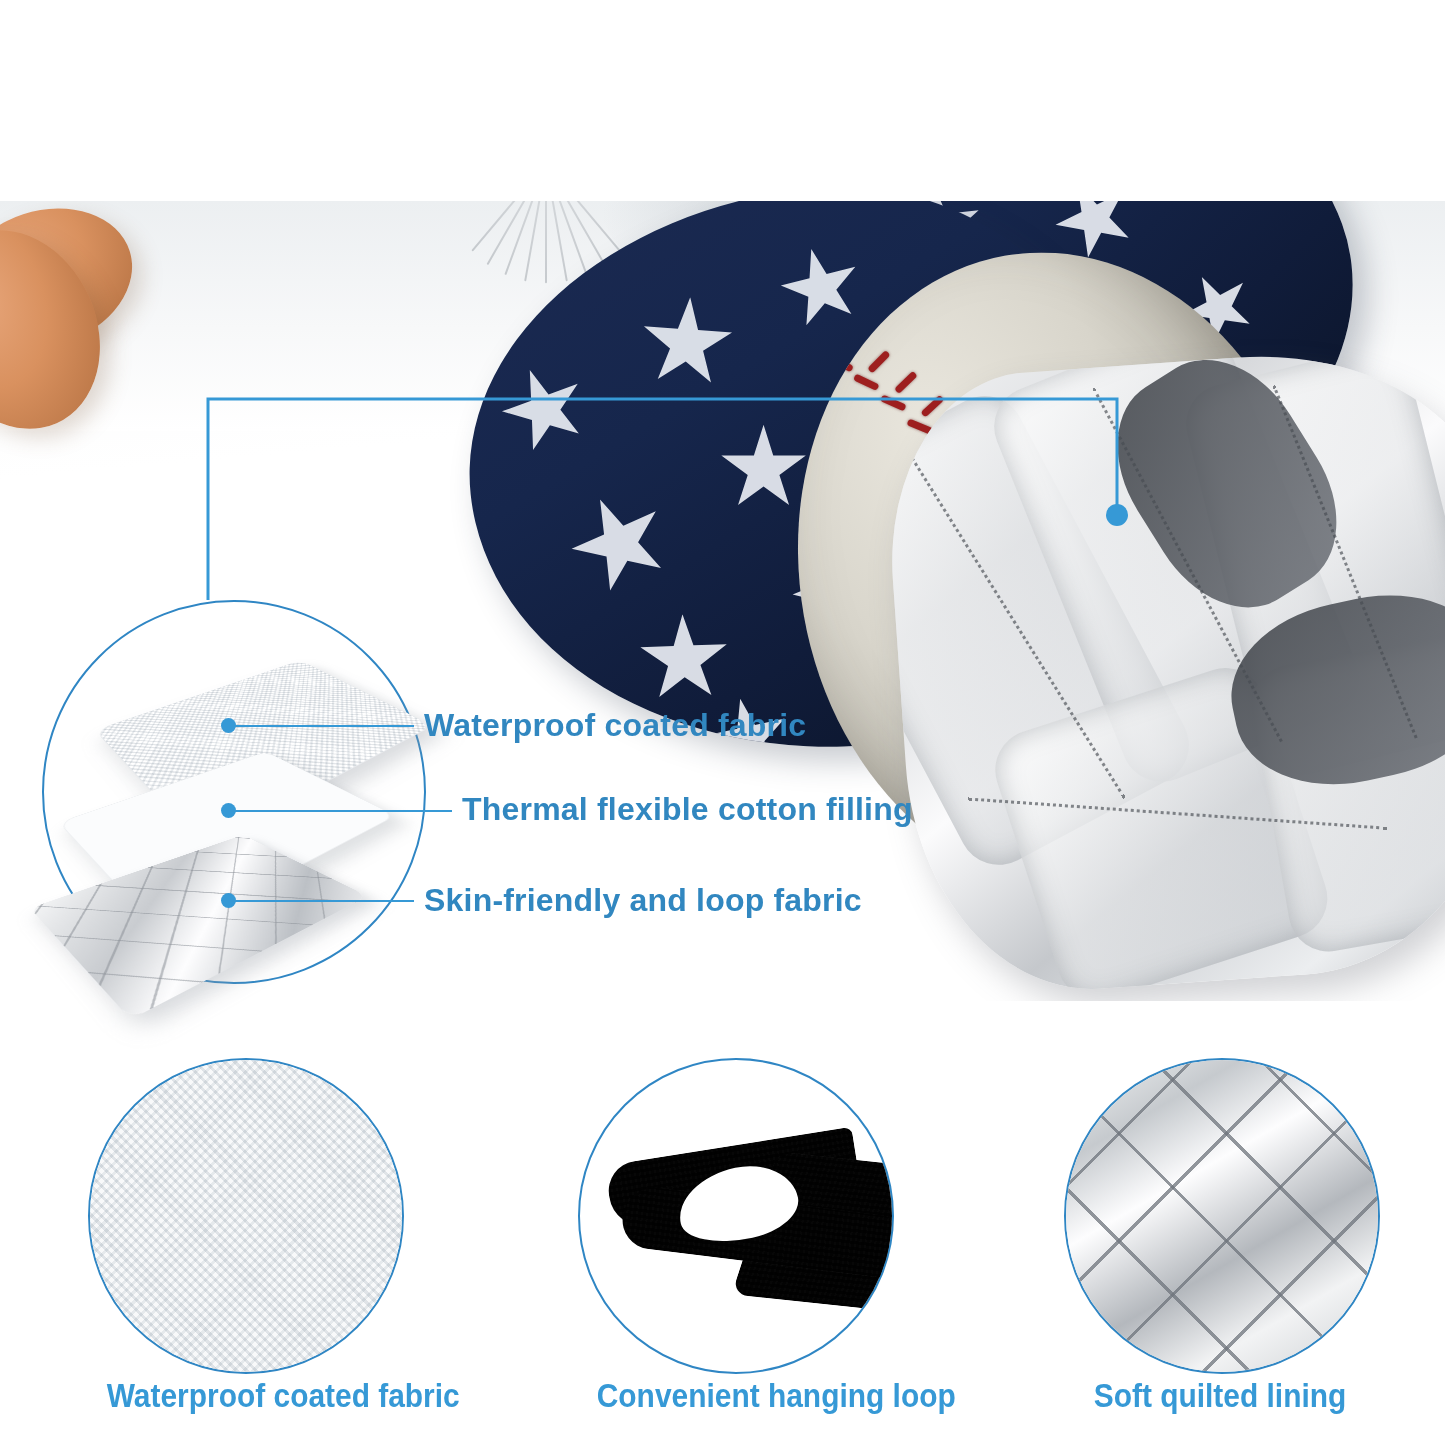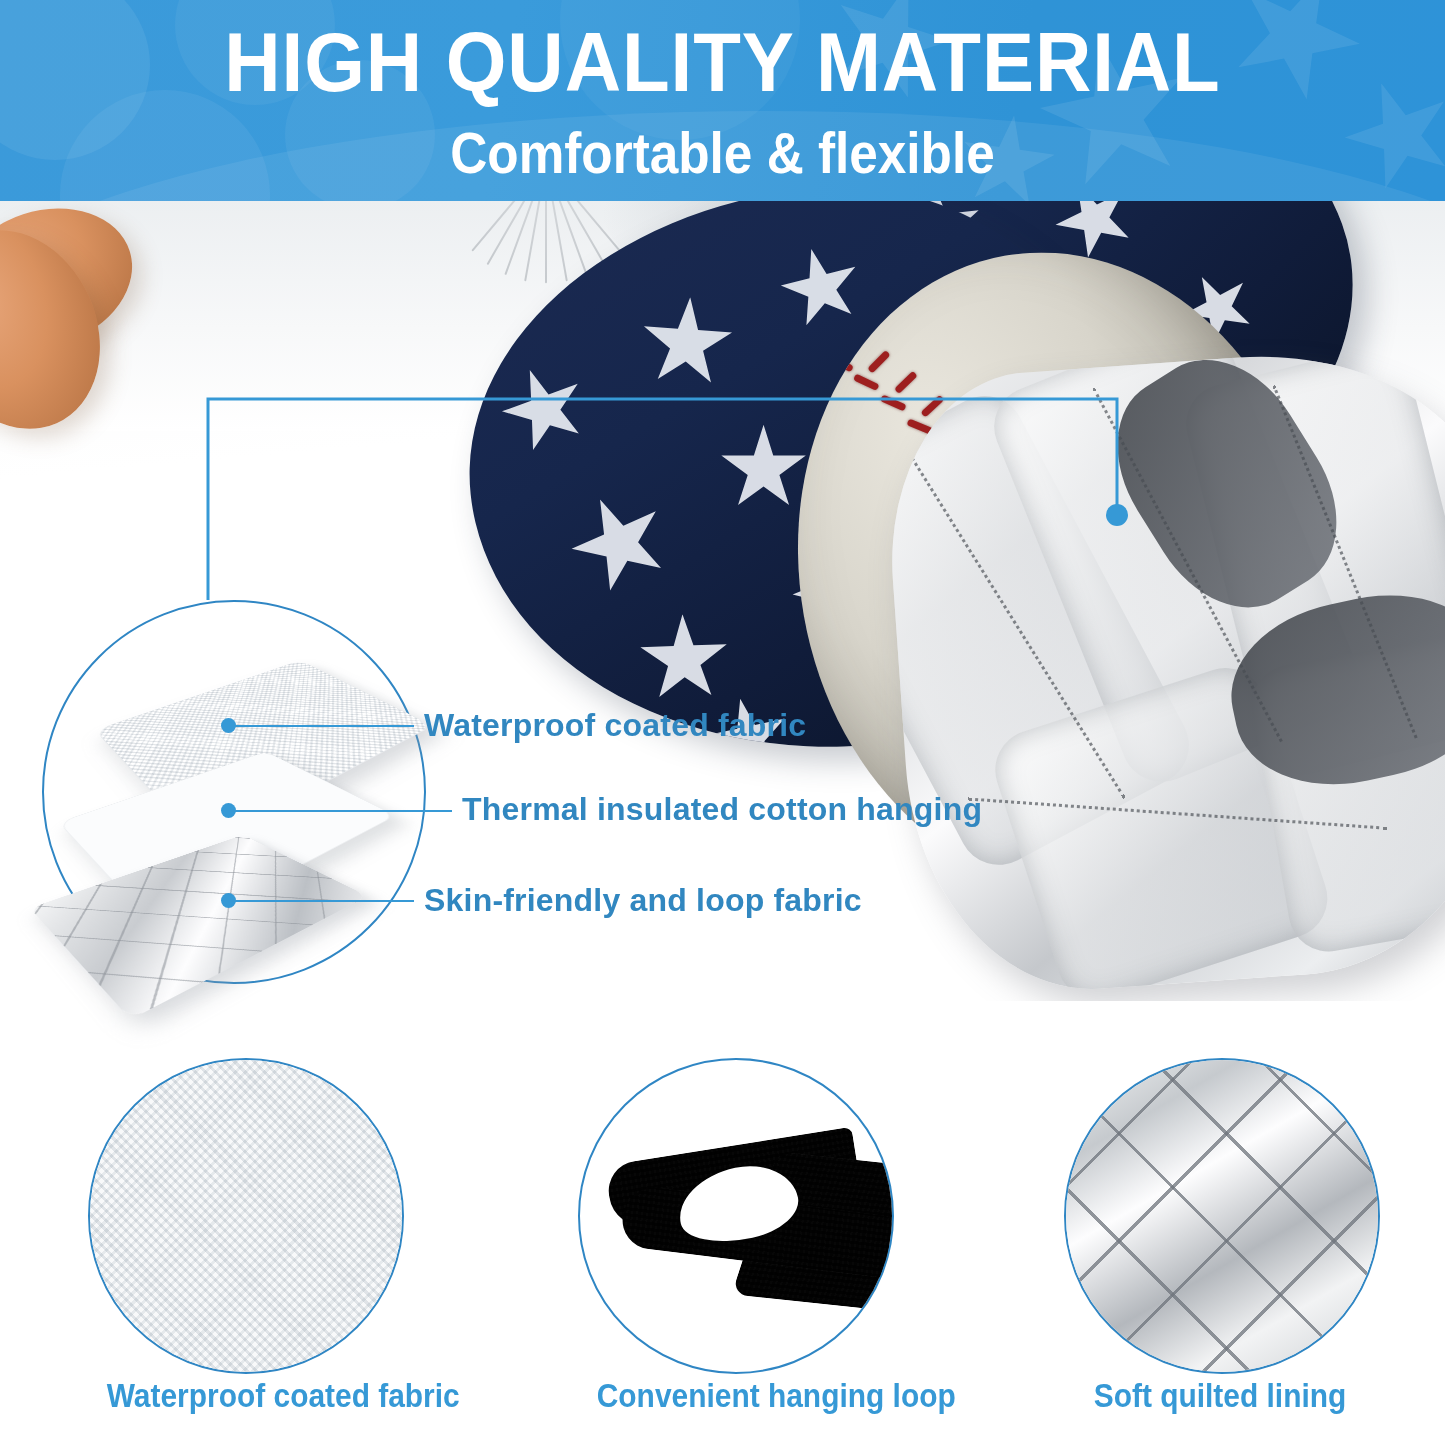--- a/index.html
+++ b/index.html
@@ -139,35 +139,20 @@
 
   .fcaption{position:absolute;color:#3699d6;font-weight:bold;font-size:34px;line-height:40px;
     white-space:nowrap;transform:scaleX(.88);transform-origin:center;
     font-family:"Liberation Sans",sans-serif;text-align:center;width:100%;}
 </style>
 </head>
 <body>
 
 <div class="page">
 
-  <div class="banner">
-    <div class="bubble bub1"></div>
-    <div class="bubble bub2"></div>
-    <div class="bubble bub3"></div>
-    <div class="bubble bub4"></div>
-    <div class="bubble bub5"></div>
-    <div class="starf s1"></div>
-    <div class="starf s2"></div>
-    <div class="starf s3"></div>
-    <div class="starf s4"></div>
-    <div class="starf s5"></div>
-    <div class="wave"></div>
-    <div class="title">HIGH QUALITY MATERIAL</div>
-    <div class="subtitle">Comfortable &amp; flexible</div>
-  </div>
 
   <div class="hero">
     <div class="counter"></div>
     <div class="bowlshadow"></div>
     <div class="whisk" id="whisk">
         <span style="transform: rotate(-40deg) scaleY(0.973209);"></span>
         <span style="transform: rotate(-30deg) scaleY(0.993205);"></span>
         <span style="transform: rotate(-20deg) scaleY(1.00794);"></span>
         <span style="transform: rotate(-10deg) scaleY(1.01696);"></span>
         <span style="transform: rotate(0deg) scaleY(1.02);"></span>
@@ -267,21 +252,21 @@
     <div class="layer lyr-mid"></div>
     <div class="layer lyr-bot"></div>
   </div>
 
   <div class="ldot" style="left:221px;top:718px;"></div>
   <div class="lline" style="left:232px;top:725px;width:182px;"></div>
   <div class="callout" style="left:424px;top:706px;">Waterproof coated fabric</div>
 
   <div class="ldot" style="left:221px;top:803px;"></div>
   <div class="lline" style="left:232px;top:810px;width:220px;"></div>
-  <div class="callout" style="left:462px;top:790px;">Thermal insulated cotton hanging</div>
+  <div class="callout" style="left:462px;top:790px;">Thermal flexible cotton filling</div>
 
   <div class="ldot" style="left:221px;top:893px;"></div>
   <div class="lline" style="left:232px;top:900px;width:182px;"></div>
   <div class="callout" style="left:424px;top:881px;">Skin-friendly and loop fabric</div>
 
   <div class="feature" style="left:88px;top:1058px;">
     <div class="fcircle">
       <div class="weave"></div>
     </div>
   </div>

